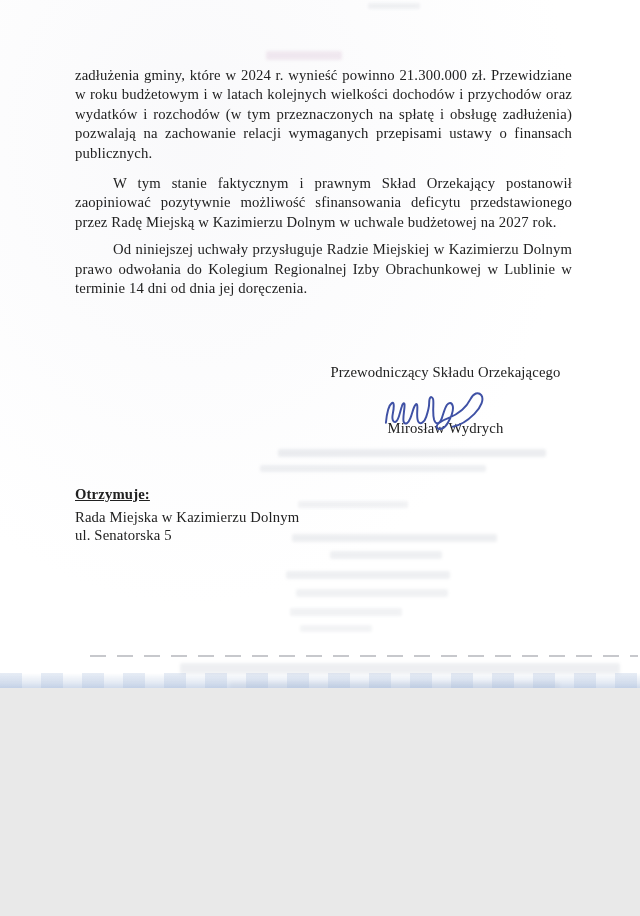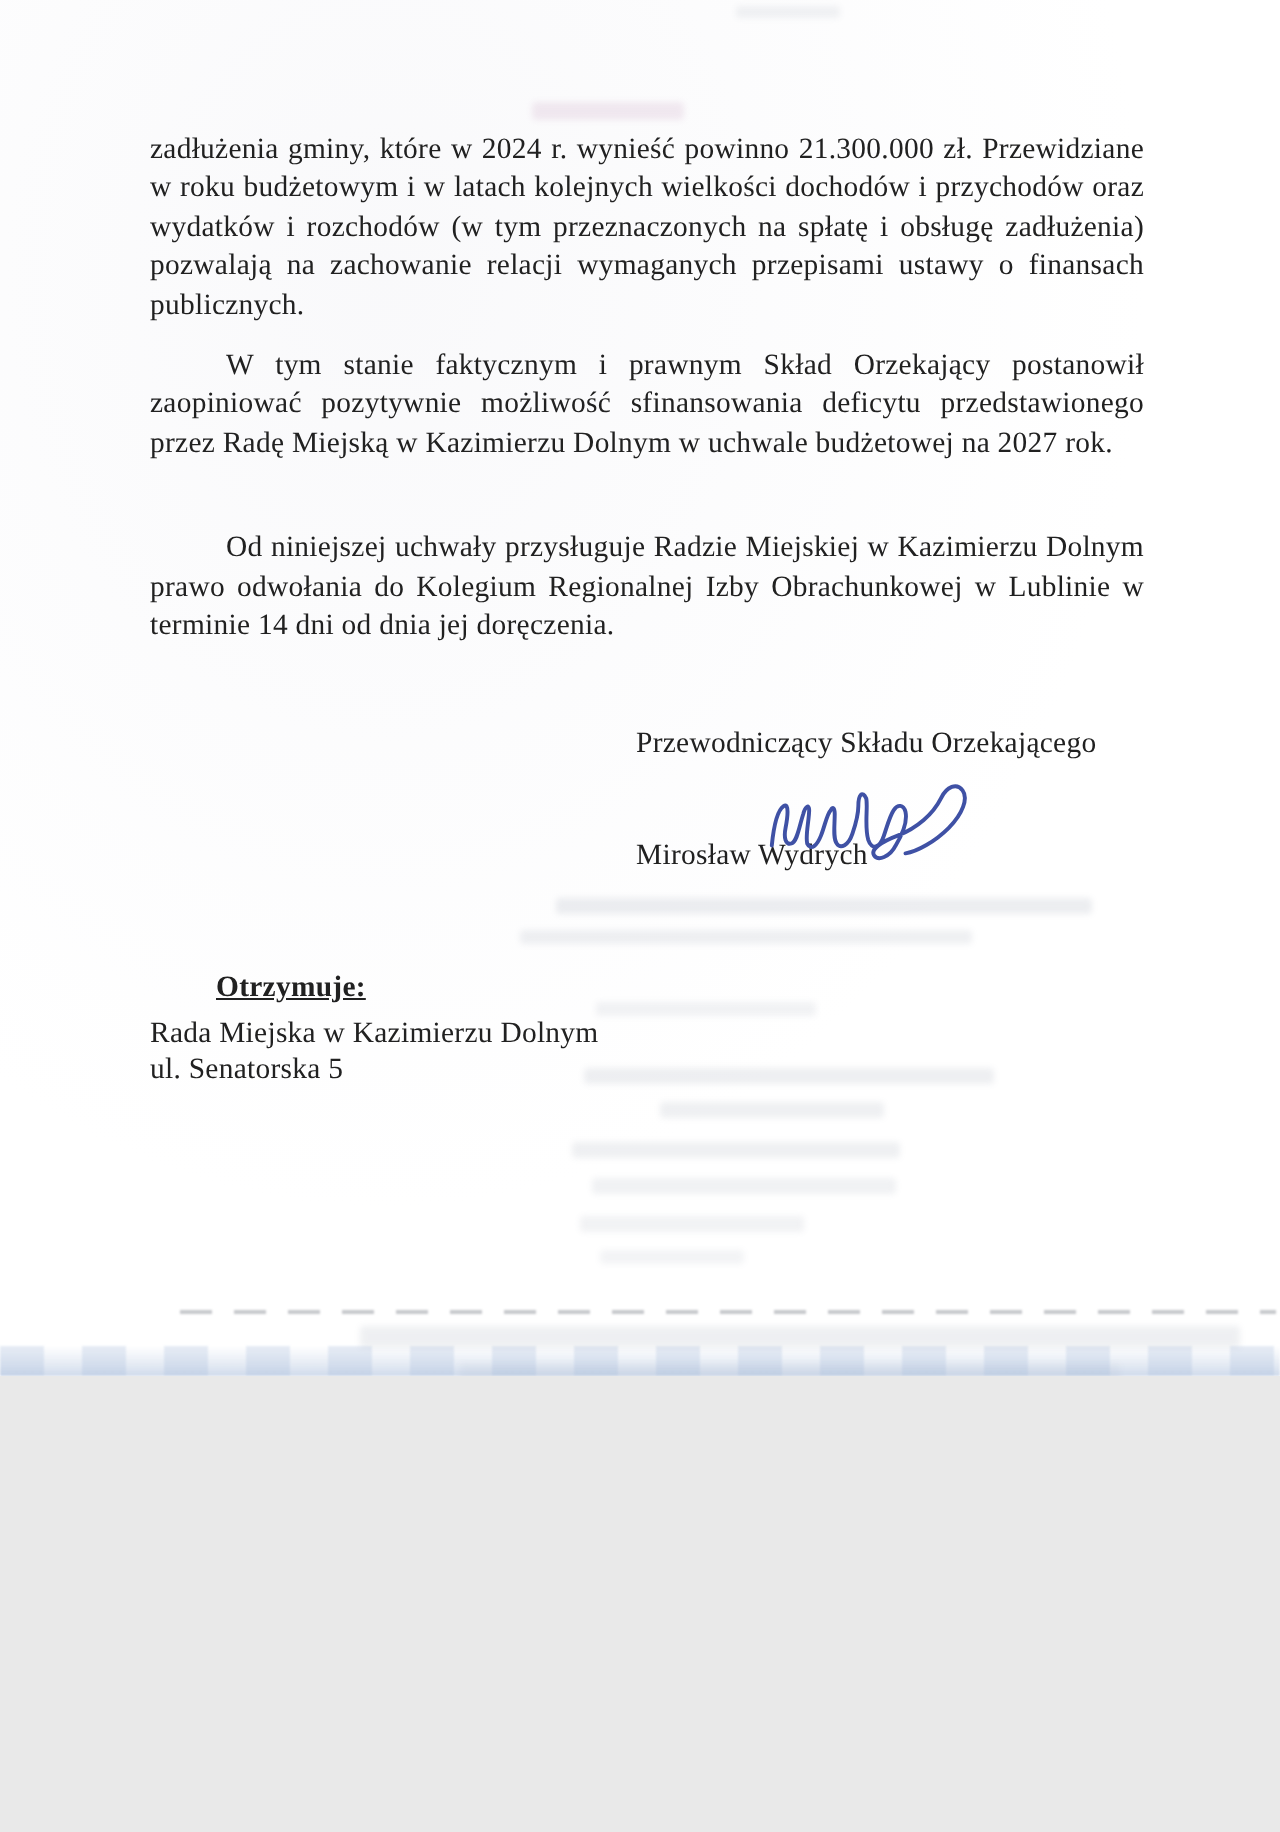--- a/index.html
+++ b/index.html
@@ -23,26 +23,27 @@
     position:absolute;
     left:75px; top:66px; width:497px;
     font-size:14.7px;
     line-height:19.4px;
     letter-spacing:.15px;
     text-align:justify;
   }
   .body-text p { margin:0; }
   .body-text p.indent { text-indent:38px; }
   .body-text p.gap1 { margin-top:11px; }
-  .body-text p.gap2 { margin-top:33px; }
+  .body-text p.gap2 { margin-top:8px; }
 
   
   .sig {
     position:absolute;
     left:318px; top:363px; width:255px;
+    text-align:center;
     font-size:14.7px;
     line-height:19px;
     letter-spacing:.15px;
   }
   .sig-ink {
     display:block;
     margin:1px auto -12px auto;
     transform:translateX(-7px);
     width:118px; height:48px;
   }
@@ -53,21 +54,20 @@
     position:absolute;
     left:75px; top:485px;
     font-size:14.7px;
     line-height:18.6px;
     letter-spacing:.15px;
   }
   .rec-heading {
     font-weight:bold;
     text-decoration:underline;
     margin-bottom:4px;
-    margin-left:33px;
   }
 
   
   .ghost {
     position:absolute;
     background:#7c8699;
     border-radius:2px;
     filter:blur(1.7px);
   }
   .ghost-pink { background:#c9a4c2; }

